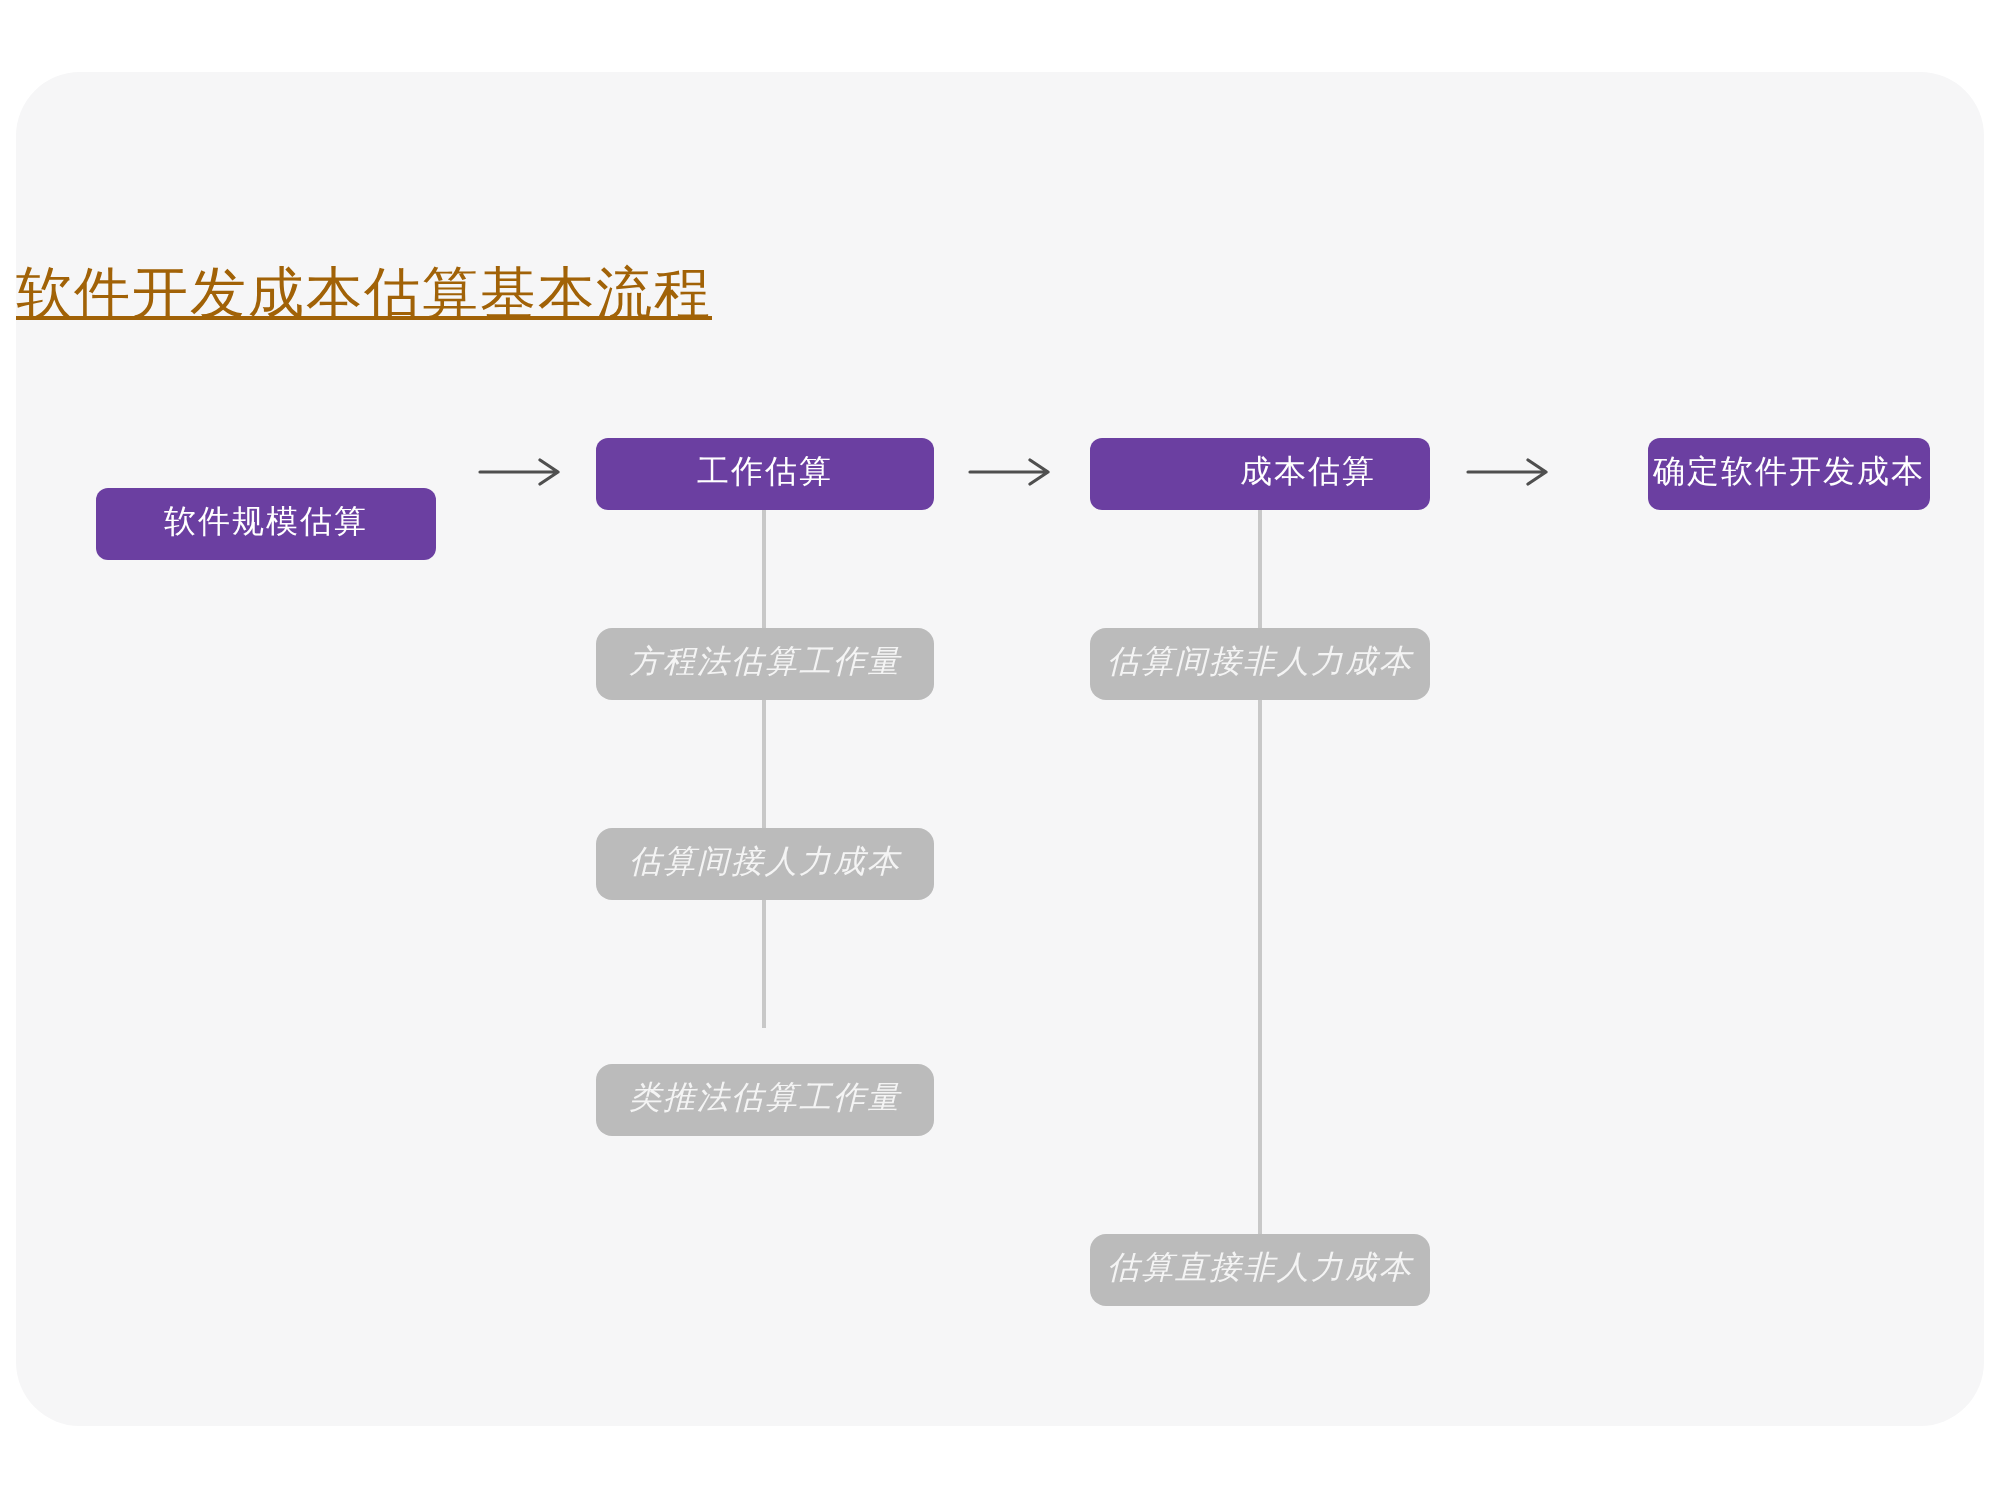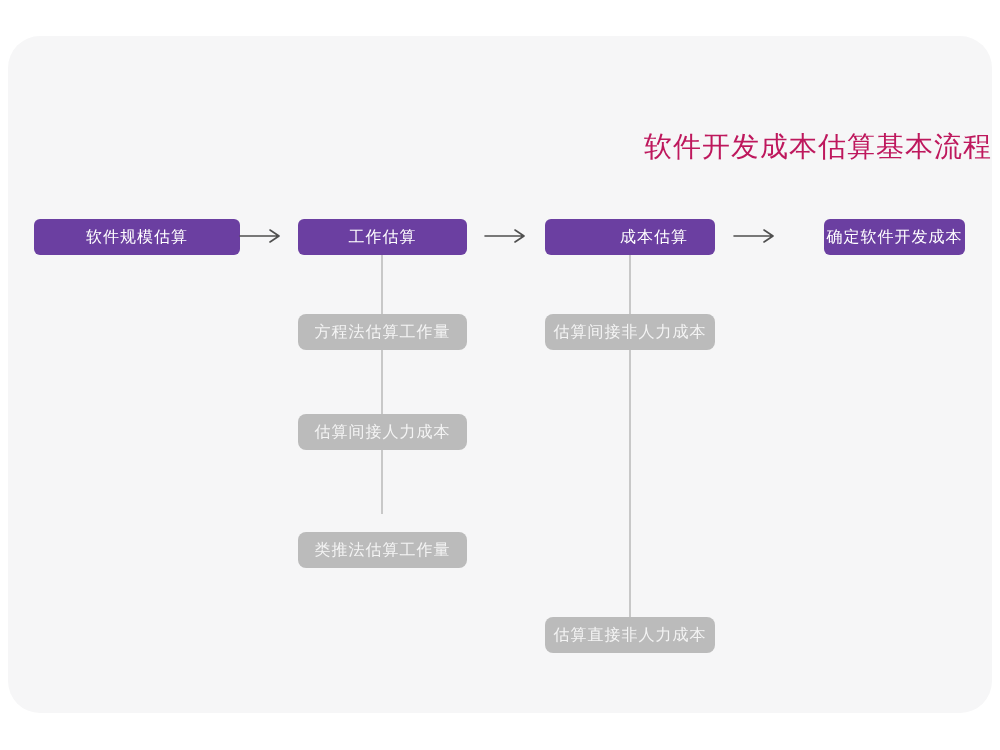--- a/index.html
+++ b/index.html
@@ -16,25 +16,26 @@
     left: 8px; top: 36px;
     width: 984px; height: 677px;
     background: #f6f6f7;
     border-radius: 32px;
   }
 
   .title {
     position: absolute;
     left: 0; top: 92px;
     width: 100%;
-    text-align: right;
+    text-align: left;
     font-size: 28px;
     font-weight: 400;
     letter-spacing: 1px;
-    color: #be185d;
+    color: #a16207;
+    text-decoration: underline;
   }
 
   
   .vline {
     position: absolute;
     width: 2px;
     background: #c8c8c8;
   }
   .vline-work { left: 373px; top: 218px; height: 260px; }
   .vline-cost { left: 621px; top: 218px; height: 363px; }
@@ -45,21 +46,21 @@
     top: 183px;
     height: 36px;
     line-height: 36px;
     text-align: center;
     background: #6b3fa1;
     color: #ffffff;
     font-size: 16px;
     border-radius: 6px;
     letter-spacing: 1px;
   }
-  .p1 { left: 26px;  width: 206px; }
+  .p1 { left: 40px;  width: 170px; margin-top: 25px; }
   .p2 { left: 290px; width: 169px; }
   .p3 { left: 537px; width: 170px; padding-left: 48px; }
   .p4 { left: 816px; width: 141px; }
 
   
   .arrow {
     position: absolute;
     top: 192px;
     width: 46px; height: 16px;
   }
@@ -72,20 +73,21 @@
   .gnode {
     position: absolute;
     height: 36px;
     line-height: 36px;
     text-align: center;
     background: #bbbbbb;
     color: #f4f4f4;
     font-size: 16px;
     border-radius: 8px;
     letter-spacing: 1px;
+    font-style: italic;
   }
   .col-work { left: 290px; width: 169px; }
   .col-cost { left: 537px; width: 170px; }
   .row-1 { top: 278px; }
   .row-2 { top: 378px; }
   .row-3 { top: 496px; }
   .row-4 { top: 581px; }
 </style>
 </head>
 <body>

